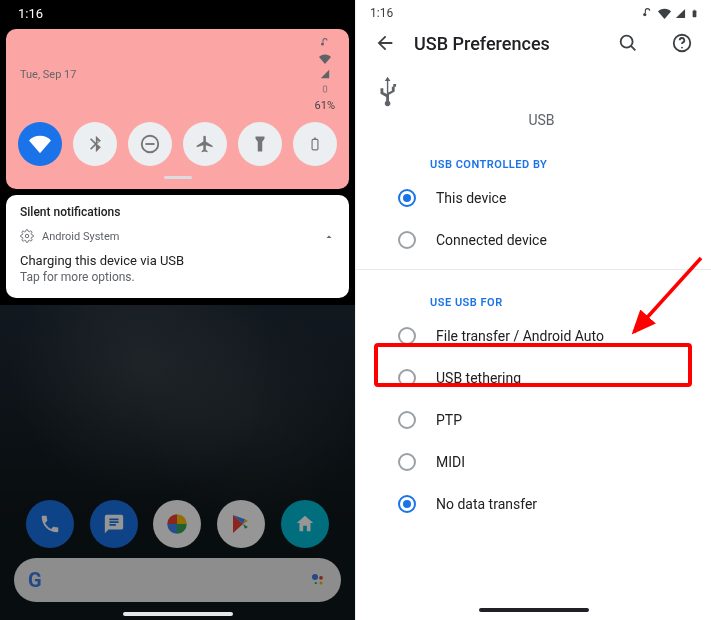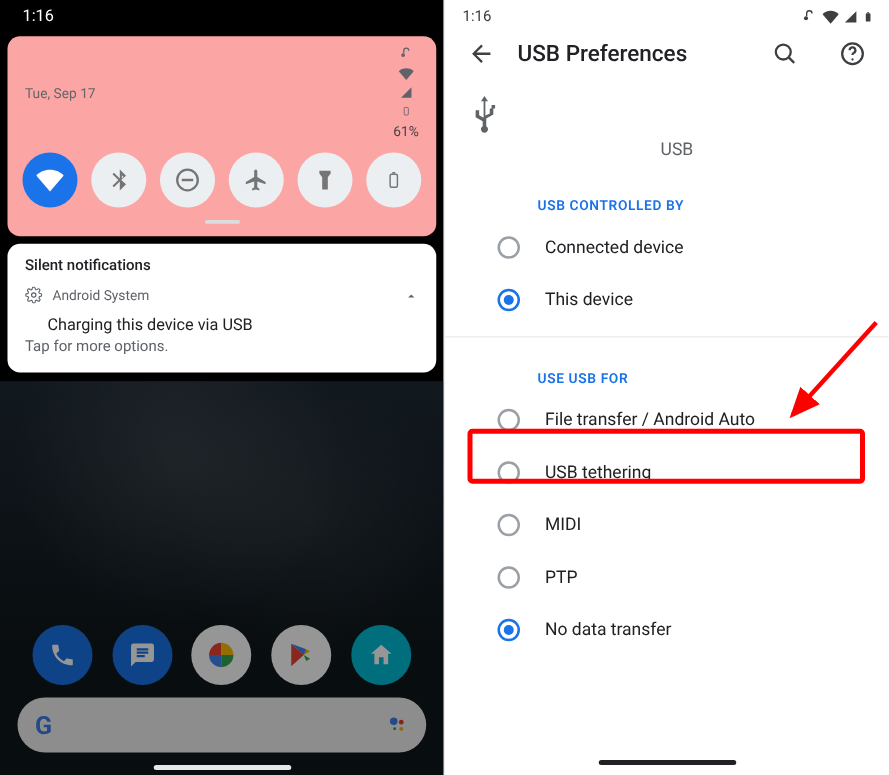--- a/index.html
+++ b/index.html
@@ -21,21 +21,21 @@
   .qs-header { display:flex; justify-content:space-between; align-items:center; color:#666; font-size:11px; padding:0 4px 6px 4px;}
   .qs-header .right-icons { display:flex; align-items:center; gap:4px; font-size:11px; color:#444;flex-direction:column;}
   .toggles { display:flex; justify-content:space-between; padding:4px 2px 2px 2px;}
   .toggle { width:44px; height:44px; border-radius:50%; background:#eceff1; display:flex; align-items:center; justify-content:center; color:#757575;}
   .toggle.active { background:#1a73e8; color:#fff;}
   .handle { width:28px; height:3px; background:#dadce0; border-radius:2px; margin:8px auto 0;}
   .notif-card { margin:6px 6px 0 6px; background:#fff; border-radius:10px; padding:10px 14px 14px 14px; }
   .notif-card .sec-title { font-size:12px; font-weight:500; color:#202124; padding-bottom:10px;}
   .notif-row { display:flex; align-items:flex-end; gap:8px; font-size:11px; color:#5f6368; }
   .notif-row .caret { margin-left:auto; font-size:12px;}
-  .notif-main { font-size:13px; color:#202124; margin-top:10px;margin-left:18px;}
+  .notif-main { font-size:13px; color:#202124; margin-top:10px;}
   .notif-sub { font-size:12px; color:#5f6368; margin-top:2px;}
   .manage { color:#fff; font-size:13px; padding:14px 0 0 18px;}
   .wallpaper { position:absolute; left:0; right:0; bottom:0; top:305px; background:linear-gradient(#1c2630,#0d1418 70%); }
   .wallpaper::before{content:"";position:absolute;inset:0;background:
     radial-gradient(circle at 40% 20%, rgba(255,255,255,.10), transparent 40%),
     radial-gradient(circle at 70% 35%, rgba(255,255,255,.06), transparent 35%);}
   .dock { position:absolute; bottom:72px; left:0; right:0; display:flex; justify-content:space-around; padding:0 18px;}
   .dock .app { width:48px; height:48px; border-radius:50%; display:flex; align-items:center; justify-content:center; font-size:22px; color:#fff; filter:brightness(.9);}
   .searchbar { position:absolute; bottom:18px; left:14px; right:14px; height:44px; background:#fff; border-radius:22px; display:flex; align-items:center; padding:0 14px; filter:brightness(.85);}
   .searchbar .g { font-weight:bold; font-size:20px;}
@@ -254,45 +254,45 @@
 
     <div class="usb-hero">
       <svg width="34" height="34" viewBox="0 0 24 24" fill="#5f6368">
         <path d="M15 7h2v2h-2zM11 2l-2 3h1.5v9.2l-2.5-1.4V10H6v4l4 2.3V19a2 2 0 1 0 2 0v-4.3l4-2.3V9h-2v2.8L11.5 13V5H13z"></path>
       </svg>
       <div class="lab">USB</div>
     </div>
 
     <div class="section-label">USB CONTROLLED BY</div>
     <div class="radio-row">
-      <span class="radio"></span>
-      <span>Connected device</span>
-    </div>
-    <div class="radio-row">
       <span class="radio checked"></span>
       <span>This device</span>
     </div>
+    <div class="radio-row">
+      <span class="radio"></span>
+      <span>Connected device</span>
+    </div>
     <div class="divider"></div>
 
     <div class="section-label">USE USB FOR</div>
     <div class="radio-row">
       <span class="radio"></span>
       <span>File transfer / Android Auto</span>
     </div>
     <div class="radio-row">
       <span class="radio"></span>
       <span>USB tethering</span>
     </div>
     <div class="radio-row">
       <span class="radio"></span>
+      <span>PTP</span>
+    </div>
+    <div class="radio-row">
+      <span class="radio"></span>
       <span>MIDI</span>
-    </div>
-    <div class="radio-row">
-      <span class="radio"></span>
-      <span>PTP</span>
     </div>
     <div class="radio-row">
       <span class="radio checked"></span>
       <span>No data transfer</span>
     </div>
 
     <div class="nav-pill-r"></div>
 
     <div class="highlight-box" style="left:18px; top:343px; width:318px; height:44px;"></div>
     <svg class="arrow" style="left:260px; top:250px;" width="90" height="100">

